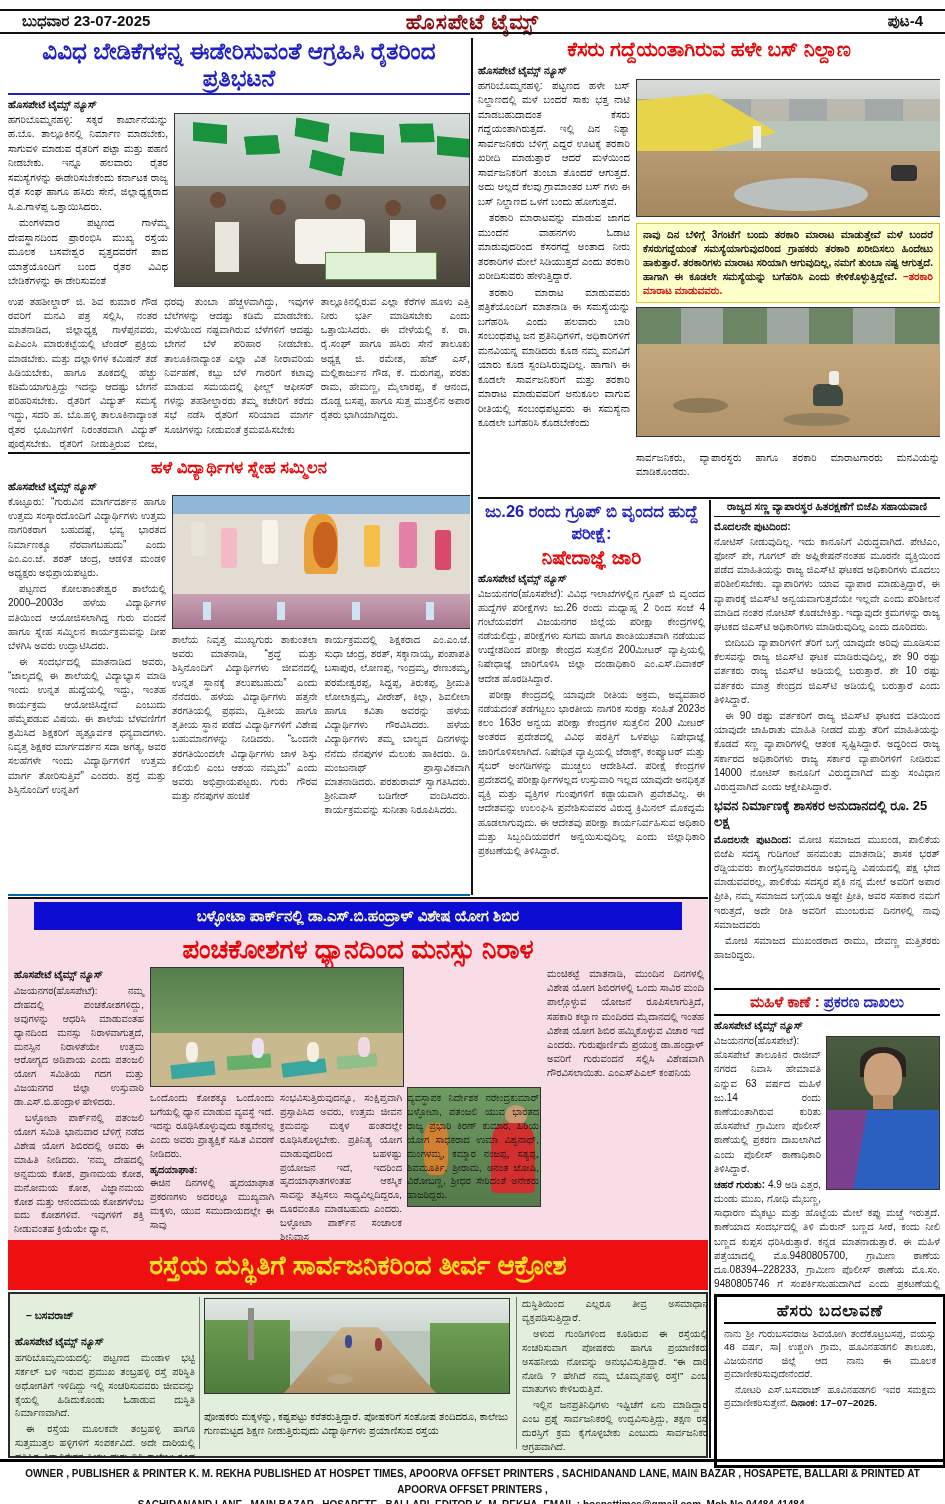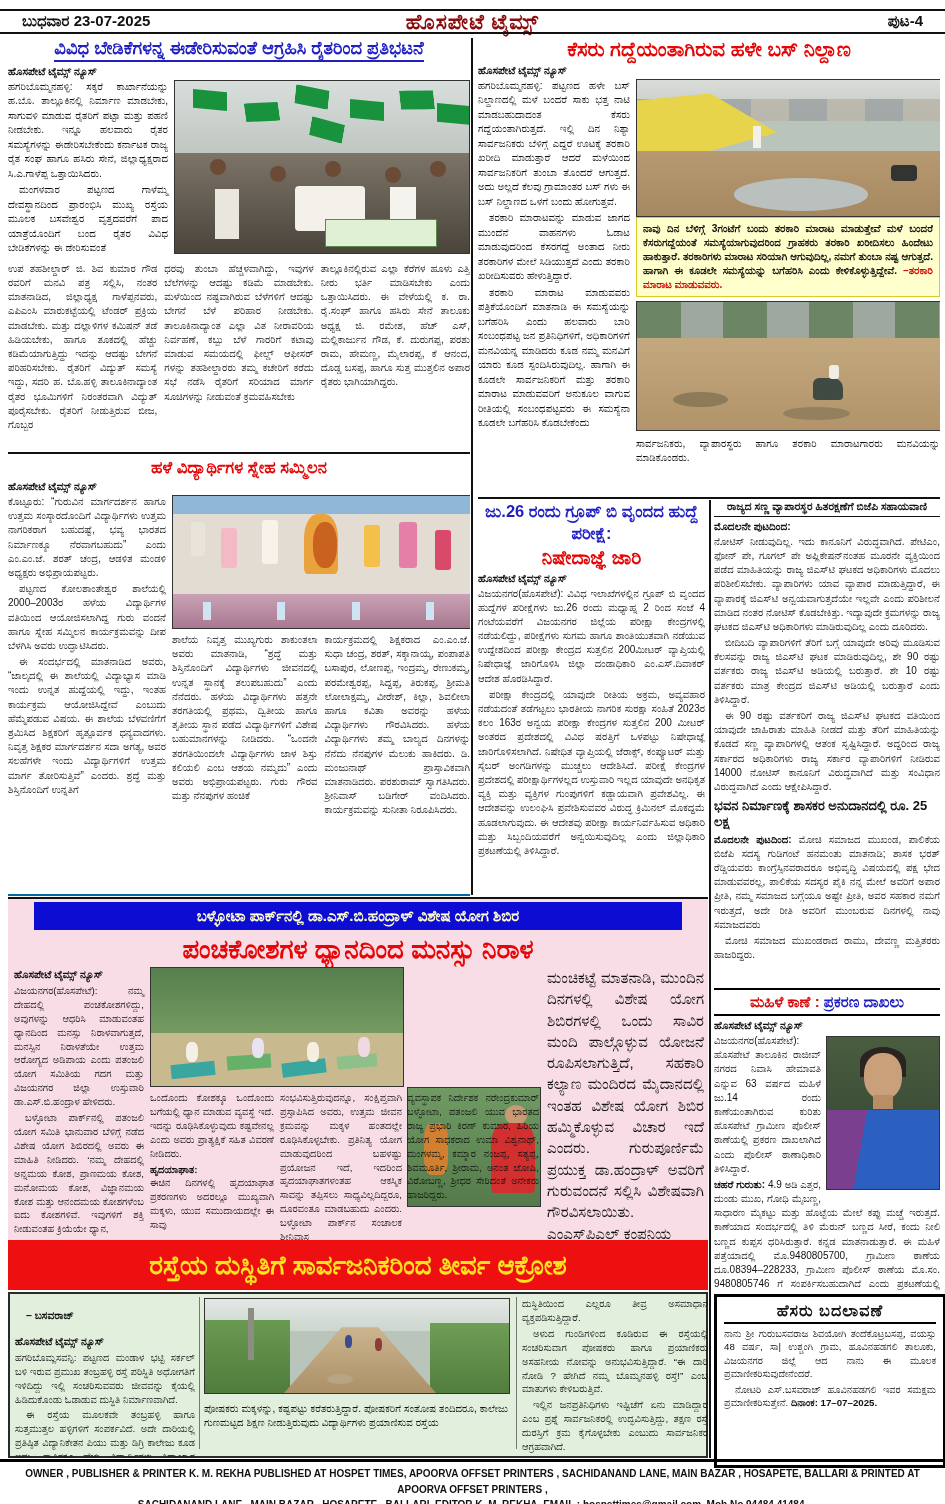--- a/index.html
+++ b/index.html
@@ -17,21 +17,21 @@
   .body{font-size:10.2px;line-height:1.42;text-align:justify;}
   .body p{margin:0 0 2px;}
   .ind{text-indent:11px;}
   .row{display:flex;gap:6px;}
   .cols{display:flex;gap:7px;margin-top:4px;}
   .cols>div{flex:1;}
   .ph{position:relative;overflow:hidden;border:1px solid #333;background:#b9c4bb;}
   .ph div{position:absolute;}
   .quote{background:#ffffcb;border:1px solid #ddca2a;padding:4px 6px;font-size:10.2px;font-weight:bold;line-height:1.38;text-align:justify;}
   .qby{color:#d40707;text-align:right;font-weight:bold;}
-  .cap{font-size:10.2px;line-height:1.35;margin-top:6px;text-align:justify;}
+  .cap{font-size:10.2px;line-height:1.35;margin-top:14px;text-align:justify;}
   .subhead2{font-size:13px;font-weight:bold;margin:4px 0 2px;line-height:1.25;}
   .bjp-hl{font-size:10.6px;font-weight:bold;text-align:center;border-bottom:1.5px solid #111;padding-bottom:2px;line-height:1.3;}
   #yoga{background:#f8dde7;border-top:2px solid #111;border-bottom:2px solid #111;}
   #yoga-banner{margin:3px 26px 0;height:28px;line-height:28px;background:#0c0cd2;color:#ffffd0;
                font-weight:bold;font-size:15px;text-align:center;overflow:hidden;white-space:nowrap;}
   #yoga-hl{font-size:26px;margin:4px 0 2px;}
   #road-banner{height:50px;line-height:50px;background:#ee1010;color:#ffe31e;font-size:26px;font-weight:bold;
                text-align:center;overflow:hidden;white-space:nowrap;}
   #road-green{position:relative;height:162px;background:#e2efdc;border:2px solid #2a2a2a;margin-top:2px;}
   #namechange{border:3px solid #000;padding:5px 7px;background:#fff;}
@@ -51,21 +51,21 @@
   <div class="rule" style="left:0;top:9px;width:945px;height:2px;"></div>
   <div class="abs hdr-txt" style="left:22px;top:12px;">ಬುಧವಾರ 23-07-2025</div>
   <div class="abs" id="masthead" style="top:10px;">ಹೊಸಪೇಟೆ ಟೈಮ್ಸ್</div>
   <div class="abs hdr-txt" style="right:22px;top:12px;">ಪುಟ-4</div>
   <div class="rule" style="left:0;top:32px;width:945px;height:2px;"></div>
 
   <div class="rule" style="left:471px;top:38px;width:2px;height:857px;"></div>
   <div class="rule" style="left:709px;top:500px;width:2px;height:958px;"></div>
 
   <div class="art" style="left:8px;top:38px;width:462px;height:414px;border-bottom:2px solid #111;">
-    <div class="hl-blue" style="font-size:18px;">
+    <div class="hl-blue" style="font-size:23px;">
         <span class="underline">ವಿವಿಧ ಬೇಡಿಕೆಗಳನ್ನ ಈಡೇರಿಸುವಂತೆ ಆಗ್ರಹಿಸಿ ರೈತರಿಂದ ಪ್ರತಿಭಟನೆ</span>
       </div>
     <div class="byline">ಹೊಸಪೇಟೆ ಟೈಮ್ಸ್ ನ್ಯೂಸ್</div>
     <div class="row">
       <div class="body" style="width:160px;">
         <p>ಹಗರಿಬೊಮ್ಮನಹಳ್ಳಿ: ಸಕ್ಕರೆ ಕಾರ್ಖಾನೆಯನ್ನು ಹ.ಬೊ. ತಾಲ್ಲೂಕಿನಲ್ಲಿ ನಿರ್ಮಾಣ ಮಾಡಬೇಕು, ಸಾಗುವಳಿ ಮಾಡುವ ರೈತರಿಗೆ ಪಟ್ಟಾ ಮತ್ತು ಪಹಣಿ ನೀಡಬೇಕು. ಇನ್ನೂ ಹಲವಾರು ರೈತರ ಸಮಸ್ಯೆಗಳನ್ನು ಈಡೇರಿಸಬೇಕೆಂದು ಕರ್ನಾಟಕ ರಾಜ್ಯ ರೈತ ಸಂಘ ಹಾಗೂ ಹಸಿರು ಸೇನೆ, ಜಿಲ್ಲಾಧ್ಯಕ್ಷರಾದ ಸಿ.ಎ.ಗಾಳೆಪ್ಪ ಒತ್ತಾಯಿಸಿದರು.</p>
         <p class="ind">ಮಂಗಳವಾರ ಪಟ್ಟಣದ ಗಾಳೆಮ್ಮ ದೇವಸ್ಥಾನದಿಂದ ಪ್ರಾರಂಭಿಸಿ ಮುಖ್ಯ ರಸ್ತೆಯ ಮೂಲಕ ಬಸವೇಶ್ವರ ವೃತ್ತದವರೆಗೆ ಪಾದ ಯಾತ್ರೆಯೊಂದಿಗೆ ಬಂದ ರೈತರ ವಿವಿಧ ಬೇಡಿಕೆಗಳನ್ನು ಈ ಡೇರಿಸುವಂತೆ</p>
       </div>
       <div class="ph" style="flex:1;height:172px;background:linear-gradient(#d8dedb,#b5bdb8 60%,#8d9a90);">
         <div class="flag" style="left:18px;top:8px;"></div>
@@ -106,21 +106,21 @@
       <div style="flex:1;">
         <div class="ph" style="position:relative;width:100%;height:136px;">
           <div style="left:0;top:0;width:100%;height:30%;background:linear-gradient(#d9dcd8,#c2c8c2);"></div>
           <div style="left:0;top:14%;width:100%;height:16%;background:repeating-linear-gradient(90deg,#9aa0a0 0 38px,#b8b3a8 38px 76px);opacity:.8;"></div>
           <div style="left:-6%;top:10%;width:52%;height:52%;background:#e8d44a;clip-path:polygon(0 12%,58% 0,100% 55%,28% 100%,0 80%);"></div>
           <div style="left:0;bottom:0;width:100%;height:48%;background:linear-gradient(#b79a72,#a5885f);"></div>
           <div style="left:32%;bottom:4%;width:44%;height:24%;background:#b9c0bd;border-radius:50%;"></div>
           <div style="right:8%;bottom:26%;width:26px;height:16px;background:#333;border-radius:4px;"></div>
           <div style="left:38%;top:34%;width:8px;height:22px;background:#f2f0e8;"></div>
         </div>
-        <div class="quote" style="margin-top:0;">
+        <div class="quote" style="margin-top:6px;">
           <span>ನಾವು ದಿನ ಬೆಳಿಗ್ಗೆ 3ಗಂಟೆಗೆ ಬಂದು ತರಕಾರಿ ಮಾರಾಟ ಮಾಡುತ್ತೇವೆ ಮಳೆ ಬಂದರೆ ಕೆಸರುಗದ್ದೆಯಂತೆ ಸಮಸ್ಯೆಯಾಗುವುದರಿಂದ ಗ್ರಾಹಕರು ತರಕಾರಿ ಖರೀದಿಸಲು ಹಿಂದೇಟು ಹಾಕುತ್ತಾರೆ. ತರಕಾರಿಗಳು ಮಾರಾಟ ಸರಿಯಾಗಿ ಆಗುವುದಿಲ್ಲ, ನಮಗೆ ತುಂಬಾ ನಷ್ಟ ಆಗುತ್ತದೆ. ಹಾಗಾಗಿ ಈ ಕೂಡಲೇ ಸಮಸ್ಯೆಯನ್ನು ಬಗೆಹರಿಸಿ ಎಂದು ಕೇಳಿಕೊಳ್ಳುತ್ತಿದ್ದೇವೆ.</span>
           <span class="qby">–ತರಕಾರಿ ಮಾರಾಟ ಮಾಡುವವರು.</span>
         </div>
         <div class="ph" style="position:relative;width:100%;height:128px;margin-top:4px;">
           <div style="left:0;top:0;width:100%;height:30%;background:repeating-linear-gradient(90deg,#5f7a55 0 44px,#9aa29c 44px 86px);opacity:.85;"></div>
           <div style="left:0;bottom:0;width:100%;height:72%;background:linear-gradient(#c3a87e,#b2936a);"></div>
           <div style="left:12%;bottom:18%;width:18%;height:12%;background:#8d7a58;border-radius:50%;"></div>
           <div style="left:48%;bottom:8%;width:22%;height:10%;background:#92805f;border-radius:50%;"></div>
           <div style="left:58%;bottom:24%;width:30px;height:22px;background:#3e4a42;border-radius:6px 10px 4px 4px;"></div>
           <div style="left:63%;bottom:40%;width:10px;height:14px;background:#f0ede4;border-radius:3px;"></div>
@@ -207,21 +207,21 @@
         <div style="left:14%;bottom:20%;width:12px;height:20px;background:#f3f0e6;border-radius:40%;"></div>
         <div style="left:40%;bottom:24%;width:12px;height:20px;background:#e8e2f2;border-radius:40%;"></div>
         <div style="left:62%;bottom:20%;width:12px;height:20px;background:#f6eede;border-radius:40%;"></div>
         <div style="left:82%;bottom:25%;width:12px;height:20px;background:#f0d9e2;border-radius:40%;"></div>
       </div>
       <div class="ph abs" style="left:399px;top:0;width:132px;height:118px;background:linear-gradient(#6f9b63,#557a4b);">
         <div style="left:12%;top:30%;width:24px;height:52px;background:#d08030;border-radius:30%;"></div>
         <div style="right:10%;top:14%;width:22px;height:20px;background:#c89a74;border-radius:50%;"></div>
         <div style="right:4%;top:30%;width:44px;height:70px;background:#d42f2f;border-radius:30% 30% 8% 8%;"></div>
       </div>
-      <div class="abs body" style="left:539px;top:0;width:157px;font-size:15px;">
+      <div class="abs body" style="left:539px;top:0;width:157px;font-size:10px;">
         <p>ಮಂಚಿಕಟ್ಟೆ ಮಾತನಾಡಿ, ಮುಂದಿನ ದಿನಗಳಲ್ಲಿ ವಿಶೇಷ ಯೋಗ ಶಿಬಿರಗಳಲ್ಲಿ ಒಂದು ಸಾವಿರ ಮಂದಿ ಪಾಲ್ಗೊಳ್ಳುವ ಯೋಜನೆ ರೂಪಿಸಲಾಗುತ್ತಿದೆ, ಸಹಕಾರಿ ಕಲ್ಯಾಣ ಮಂದಿರದ ಮೈದಾನದಲ್ಲಿ ಇಂತಹ ವಿಶೇಷ ಯೋಗ ಶಿಬಿರ ಹಮ್ಮಿಕೊಳ್ಳುವ ವಿಚಾರ ಇದೆ ಎಂದರು. ಗುರುಪೂರ್ಣಿಮೆ ಪ್ರಯುಕ್ತ ಡಾ.ಹಂದ್ರಾಳ್ ಅವರಿಗೆ ಗುರುವಂದನೆ ಸಲ್ಲಿಸಿ ವಿಶೇಷವಾಗಿ ಗೌರವಿಸಲಾಯಿತು. ಎಂಎಸ್‌ಪಿಎಲ್ ಕಂಪನಿಯ</p>
       </div>
       <div class="abs body" style="left:142px;top:124px;width:124px;font-size:9.8px;">
         <p>ಒಂದೊಂದು ಕೋಶಕ್ಕೂ ಒಂದೊಂದು ಬಗೆಯಲ್ಲಿ ಧ್ಯಾನ ಮಾಡುವ ವ್ಯವಸ್ಥೆ ಇದೆ. ಇದನ್ನು ರೂಢಿಸಿಕೊಳ್ಳುವುದು ಕಷ್ಟವೇನಲ್ಲ ಎಂದು ಅವರು ಪ್ರಾತ್ಯಕ್ಷಿಕೆ ಸಹಿತ ವಿವರಣೆ ನೀಡಿದರು.</p>
         <p style="margin:0;"><b>ಹೃದಯಾಘಾತ:</b></p>
         <p>ಈಚಿನ ದಿನಗಳಲ್ಲಿ ಹೃದಯಾಘಾತ ಪ್ರಕರಣಗಳು ಅದರಲ್ಲೂ ಮುಖ್ಯವಾಗಿ ಮಕ್ಕಳು, ಯುವ ಸಮುದಾಯದಲ್ಲೇ ಈ ಸಾವು</p>
       </div>
       <div class="abs body" style="left:272px;top:124px;width:122px;font-size:9.8px;">
         <p>ಸಂಭವಿಸುತ್ತಿರುವುದನ್ನೂ, ಸಂಕ್ಷಿಪ್ತವಾಗಿ ಪ್ರಸ್ತಾಪಿಸಿದ ಅವರು, ಉತ್ತಮ ಜೀವನ ಕ್ರಮವನ್ನು ಮಕ್ಕಳ ಹಂತದಲ್ಲೇ ರೂಢಿಸಿಕೊಳ್ಳಬೇಕು. ಪ್ರತಿನಿತ್ಯ ಯೋಗ ಮಾಡುವುದರಿಂದ ಬಹಳಷ್ಟು ಪ್ರಯೋಜನ ಇದೆ, ಇದರಿಂದ ಹೃದಯಾಘಾತಗಳಂತಹ ಆಕಸ್ಮಿಕ ಸಾವನ್ನು ತಪ್ಪಿಸಲು ಸಾಧ್ಯವಿಲ್ಲದಿದ್ದರೂ, ದೂರವಂತೂ ಮಾಡಬಹುದು ಎಂದರು. ಬಳ್ಳೋಟಾ ಪಾರ್ಕ್‌ನ ಸಂಚಾಲಕ ಶ್ರೀನಿವಾಸ</p>
       </div>
@@ -248,21 +248,21 @@
       <p><b>ಚಹರೆ ಗುರುತು:</b> <span>4.9 ಅಡಿ ಎತ್ತರ, ದುಂಡು ಮುಖ, ಗೋಧಿ ಮೈಬಣ್ಣ, ಸಾಧಾರಣ ಮೈಕಟ್ಟು ಮತ್ತು ಹೊಟ್ಟೆಯ ಮೇಲೆ ಕಪ್ಪು ಮಚ್ಚೆ ಇರುತ್ತದೆ. ಕಾಣೆಯಾದ ಸಂದರ್ಭದಲ್ಲಿ ತಿಳಿ ಮೆರುನ್ ಬಣ್ಣದ ಸೀರೆ, ಕಂದು ನೀಲಿ ಬಣ್ಣದ ಕುಪ್ಪಸ ಧರಿಸಿರುತ್ತಾರೆ. ಕನ್ನಡ ಮಾತನಾಡುತ್ತಾರೆ. ಈ ಮಹಿಳೆ ಪತ್ತೆಯಾದಲ್ಲಿ ಮೊ.9480805700, ಗ್ರಾಮೀಣ ಠಾಣೆಯ ದೂ.08394–228233, ಗ್ರಾಮೀಣ ಪೊಲೀಸ್ ಠಾಣೆಯ ಮೊ.ಸಂ. 9480805746 ಗೆ ಸಂಪರ್ಕಿಸಬಹುದಾಗಿದೆ ಎಂದು ಪ್ರಕಟಣೆಯಲ್ಲಿ ತಿಳಿಸಿದ್ದಾರೆ.</span></p>
     </div>
   </div>
 
   <div class="art" style="left:8px;top:1240px;width:700px;height:218px;">
     <div id="road-banner">ರಸ್ತೆಯ ದುಸ್ಥಿತಿಗೆ ಸಾರ್ವಜನಿಕರಿಂದ ತೀರ್ವ ಆಕ್ರೋಶ</div>
     <div id="road-green">
       <div class="abs body" style="left:5px;top:3px;width:180px;font-size:9.8px;border-right:1px solid #777;padding-right:4px;height:152px;">
         <div class="byline" style="margin:11px;">– ಬಸವರಾಜ್</div>
         <div class="byline" style="margin:0 0 2px;">ಹೊಸಪೇಟೆ ಟೈಮ್ಸ್ ನ್ಯೂಸ್</div>
-        <p>ಹಗರಿಬೊಮ್ಲಸವನ್ಳಿ: ಪಟ್ಟಣದ ಮಂಡಾಳ ಭಟ್ಟಿ ಸರ್ಕಲ್ ಬಳಿ ಇರುವ ಪ್ರಮುಖ ತಂಬ್ರಹಳ್ಳಿ ರಸ್ತೆ ಪರಿಸ್ಥಿತಿ ಅಧೋಗತಿಗೆ ಇಳಿದಿದ್ದು ಇಲ್ಲಿ ಸಂಚರಿಸುವವರು ಜೀವವನ್ನು ಕೈಯಲ್ಲಿ ಹಿಡಿದುಕೊಂಡು ಓಡಾಡುವ ದುಸ್ಥಿತಿ ನಿರ್ಮಾಣವಾಗಿದೆ.</p>
+        <p>ಹಗರಿಬೊಮ್ಸಮಯದಲ್ಳಿ: ಪಟ್ಟಣದ ಮಂಡಾಳ ಭಟ್ಟಿ ಸರ್ಕಲ್ ಬಳಿ ಇರುವ ಪ್ರಮುಖ ತಂಬ್ರಹಳ್ಳಿ ರಸ್ತೆ ಪರಿಸ್ಥಿತಿ ಅಧೋಗತಿಗೆ ಇಳಿದಿದ್ದು ಇಲ್ಲಿ ಸಂಚರಿಸುವವರು ಜೀವವನ್ನು ಕೈಯಲ್ಲಿ ಹಿಡಿದುಕೊಂಡು ಓಡಾಡುವ ದುಸ್ಥಿತಿ ನಿರ್ಮಾಣವಾಗಿದೆ.</p>
         <p class="ind">ಈ ರಸ್ತೆಯ ಮೂಲಕವೇ ತಂಬ್ರಹಳ್ಳಿ ಹಾಗೂ ಸುತ್ತಮುತ್ತಲ ಹಳ್ಳಿಗಳಿಗೆ ಸಂಪರ್ಕವಿದೆ. ಅದೇ ದಾರಿಯಲ್ಲಿ ಪ್ರತಿಷ್ಠಿತ ವಿದ್ಯಾನಿಕೇತನ ಪಿಯು ಮತ್ತು ಡಿಗ್ರಿ ಕಾಲೇಜು ಕೂಡ ಇದ್ದು, ಸಾವಿರಕ್ಕೂ ಹೆಚ್ಚು ವಿದ್ಯಾರ್ಥಿಗಳು ವಿದ್ಯಾಭ್ಯಾಸ ಮಾಡುತ್ತಿರುವ ಈ ಕಾಲೇಜಿಗೆ ತಾಲೂಕು ಮತ್ತು ಜಿಲ್ಲಾಮಟ್ಟದಿಂದ</p>
       </div>
       <div class="ph abs" style="left:194px;top:4px;width:304px;height:94px;">
         <div style="left:0;top:0;width:100%;height:34%;background:linear-gradient(#e3e8e5,#cdd6cf);"></div>
         <div style="left:0;bottom:0;width:28%;height:78%;background:linear-gradient(#6a9a50,#4f7c3c);"></div>
         <div style="right:0;bottom:0;width:26%;height:74%;background:linear-gradient(#6f9e55,#527e3e);"></div>
         <div style="left:26%;top:30%;width:50%;height:70%;background:linear-gradient(#cbb58f,#ac9067);clip-path:polygon(38% 0,62% 0,100% 100%,0 100%);"></div>
         <div style="left:46%;top:38%;width:7px;height:13px;background:#3b4b8f;border-radius:40%;"></div>
         <div style="left:56%;top:42%;width:7px;height:13px;background:#8f3b3b;border-radius:40%;"></div>
         <div style="left:40%;bottom:10%;width:26px;height:10px;background:#b7a584;border-radius:50%;"></div>

